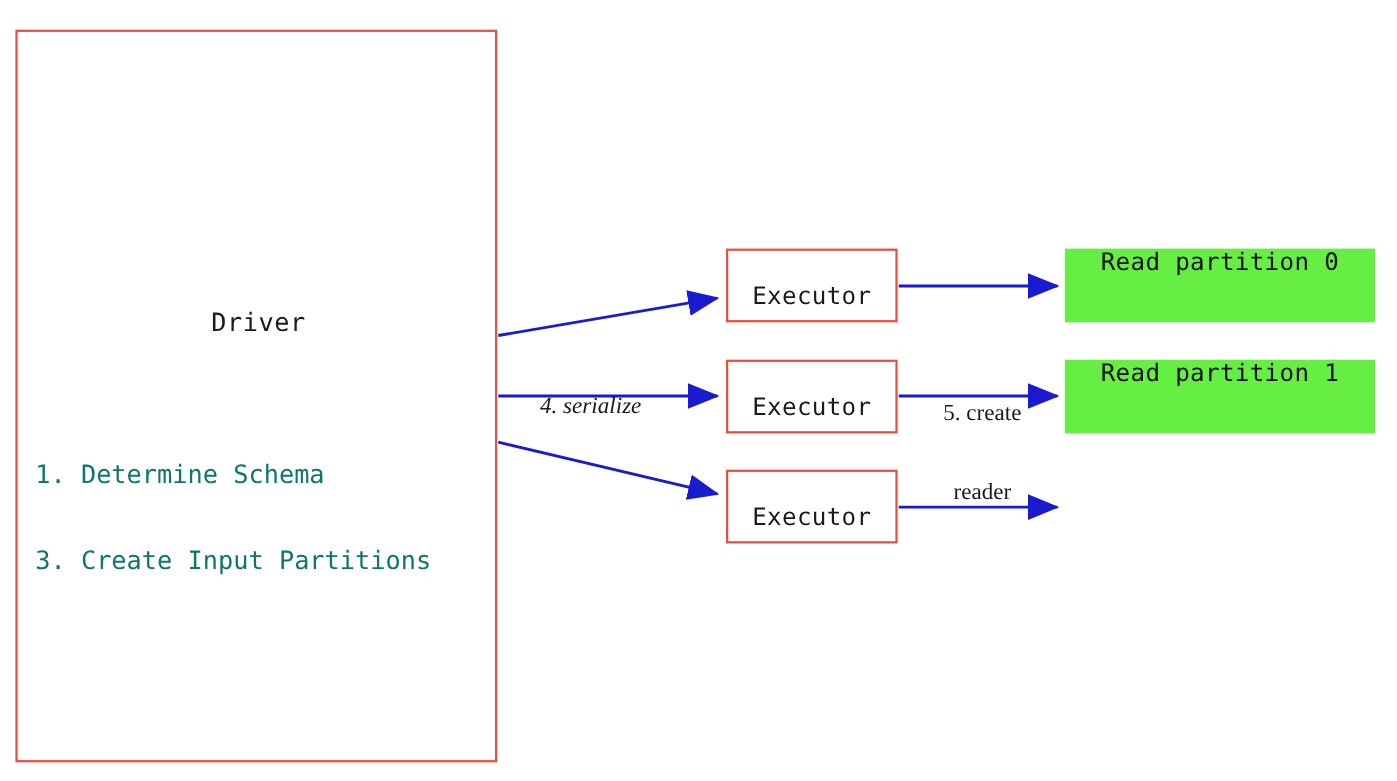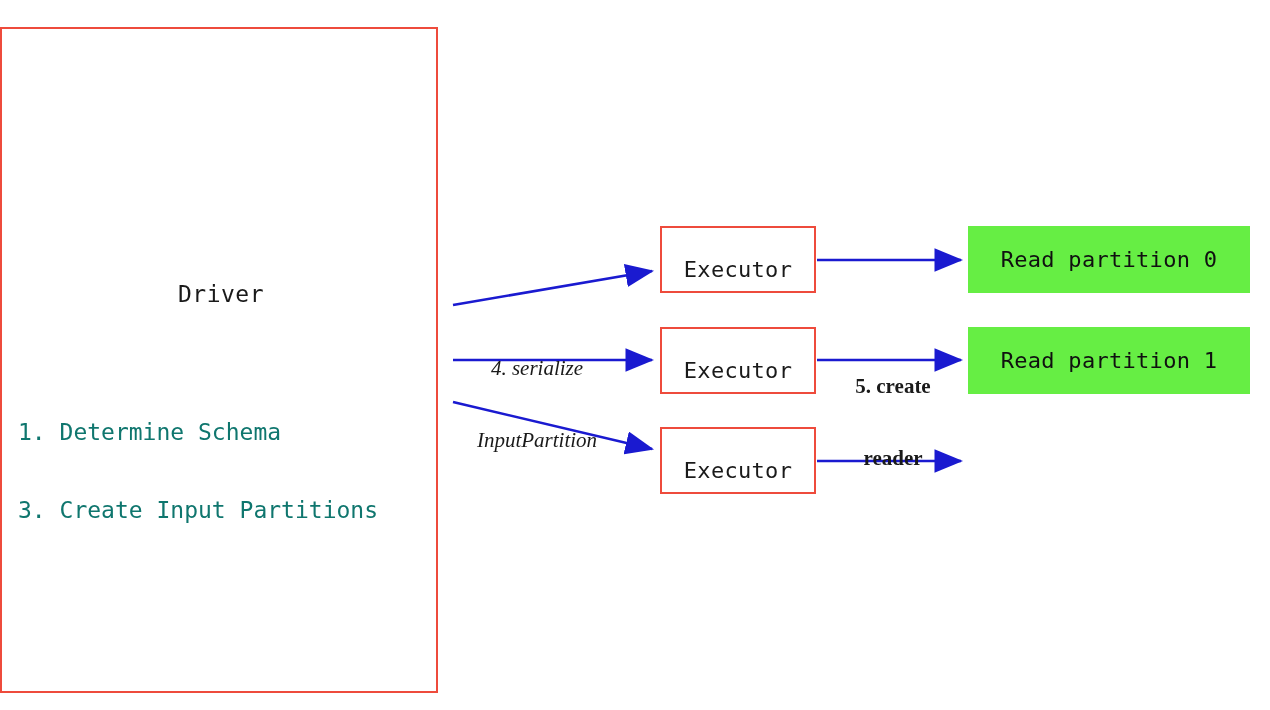--- a/index.html
+++ b/index.html
@@ -19,21 +19,21 @@
     position: absolute;
     left: 0;
     top: 0;
     width: 1270px;
     height: 710px;
   }
 
   
   .driver-box {
     position: absolute;
-    left: 0;
+    left: 14px;
     top: 27px;
     width: 438px;
     height: 666px;
     box-sizing: border-box;
     border: 2px solid #ee4b3c;
     background: #ffffff;
   }
   .driver-title {
     position: absolute;
     left: 0;
@@ -83,21 +83,21 @@
 
   
   .partition-box {
     position: absolute;
     left: 968px;
     width: 282px;
     height: 67px;
     box-sizing: border-box;
     background: #66ee44;
     display: flex;
-    align-items: center;
+    align-items: flex-start;
     justify-content: center;
   }
   .partition-label {
     font-family: "DejaVu Sans Mono", "Liberation Mono", monospace;
     font-size: 22px;
     color: #101010;
     letter-spacing: 0.3px;
     white-space: pre;
   }
 
@@ -117,23 +117,22 @@
     white-space: pre;
   }
   .label-serialize {
     left: 442px;
     top: 308px;
     width: 190px;
     font-style: italic;
   }
   .label-create-reader {
     left: 828px;
-    top: 326px;
+    top: 315px;
     width: 130px;
-    font-weight: bold;
   }
 
   svg { display: block; }
 </style>
 </head>
 <body>
 
 <div id="canvas">
 
   <svg width="1270" height="710" style="position:absolute;left:0;top:0;">
@@ -176,21 +175,20 @@
 
   <div class="partition-box row-0">
     <span class="partition-label">Read partition 0</span>
   </div>
   <div class="partition-box row-1">
     <span class="partition-label">Read partition 1</span>
   </div>
 
   <div class="arrow-label label-serialize">
     <div>4. serialize</div>
-    <div>InputPartition</div>
   </div>
 
   <div class="arrow-label label-create-reader">
     <div>5. create</div>
     <div>reader</div>
   </div>
 
 </div>
 
 </body></html>

